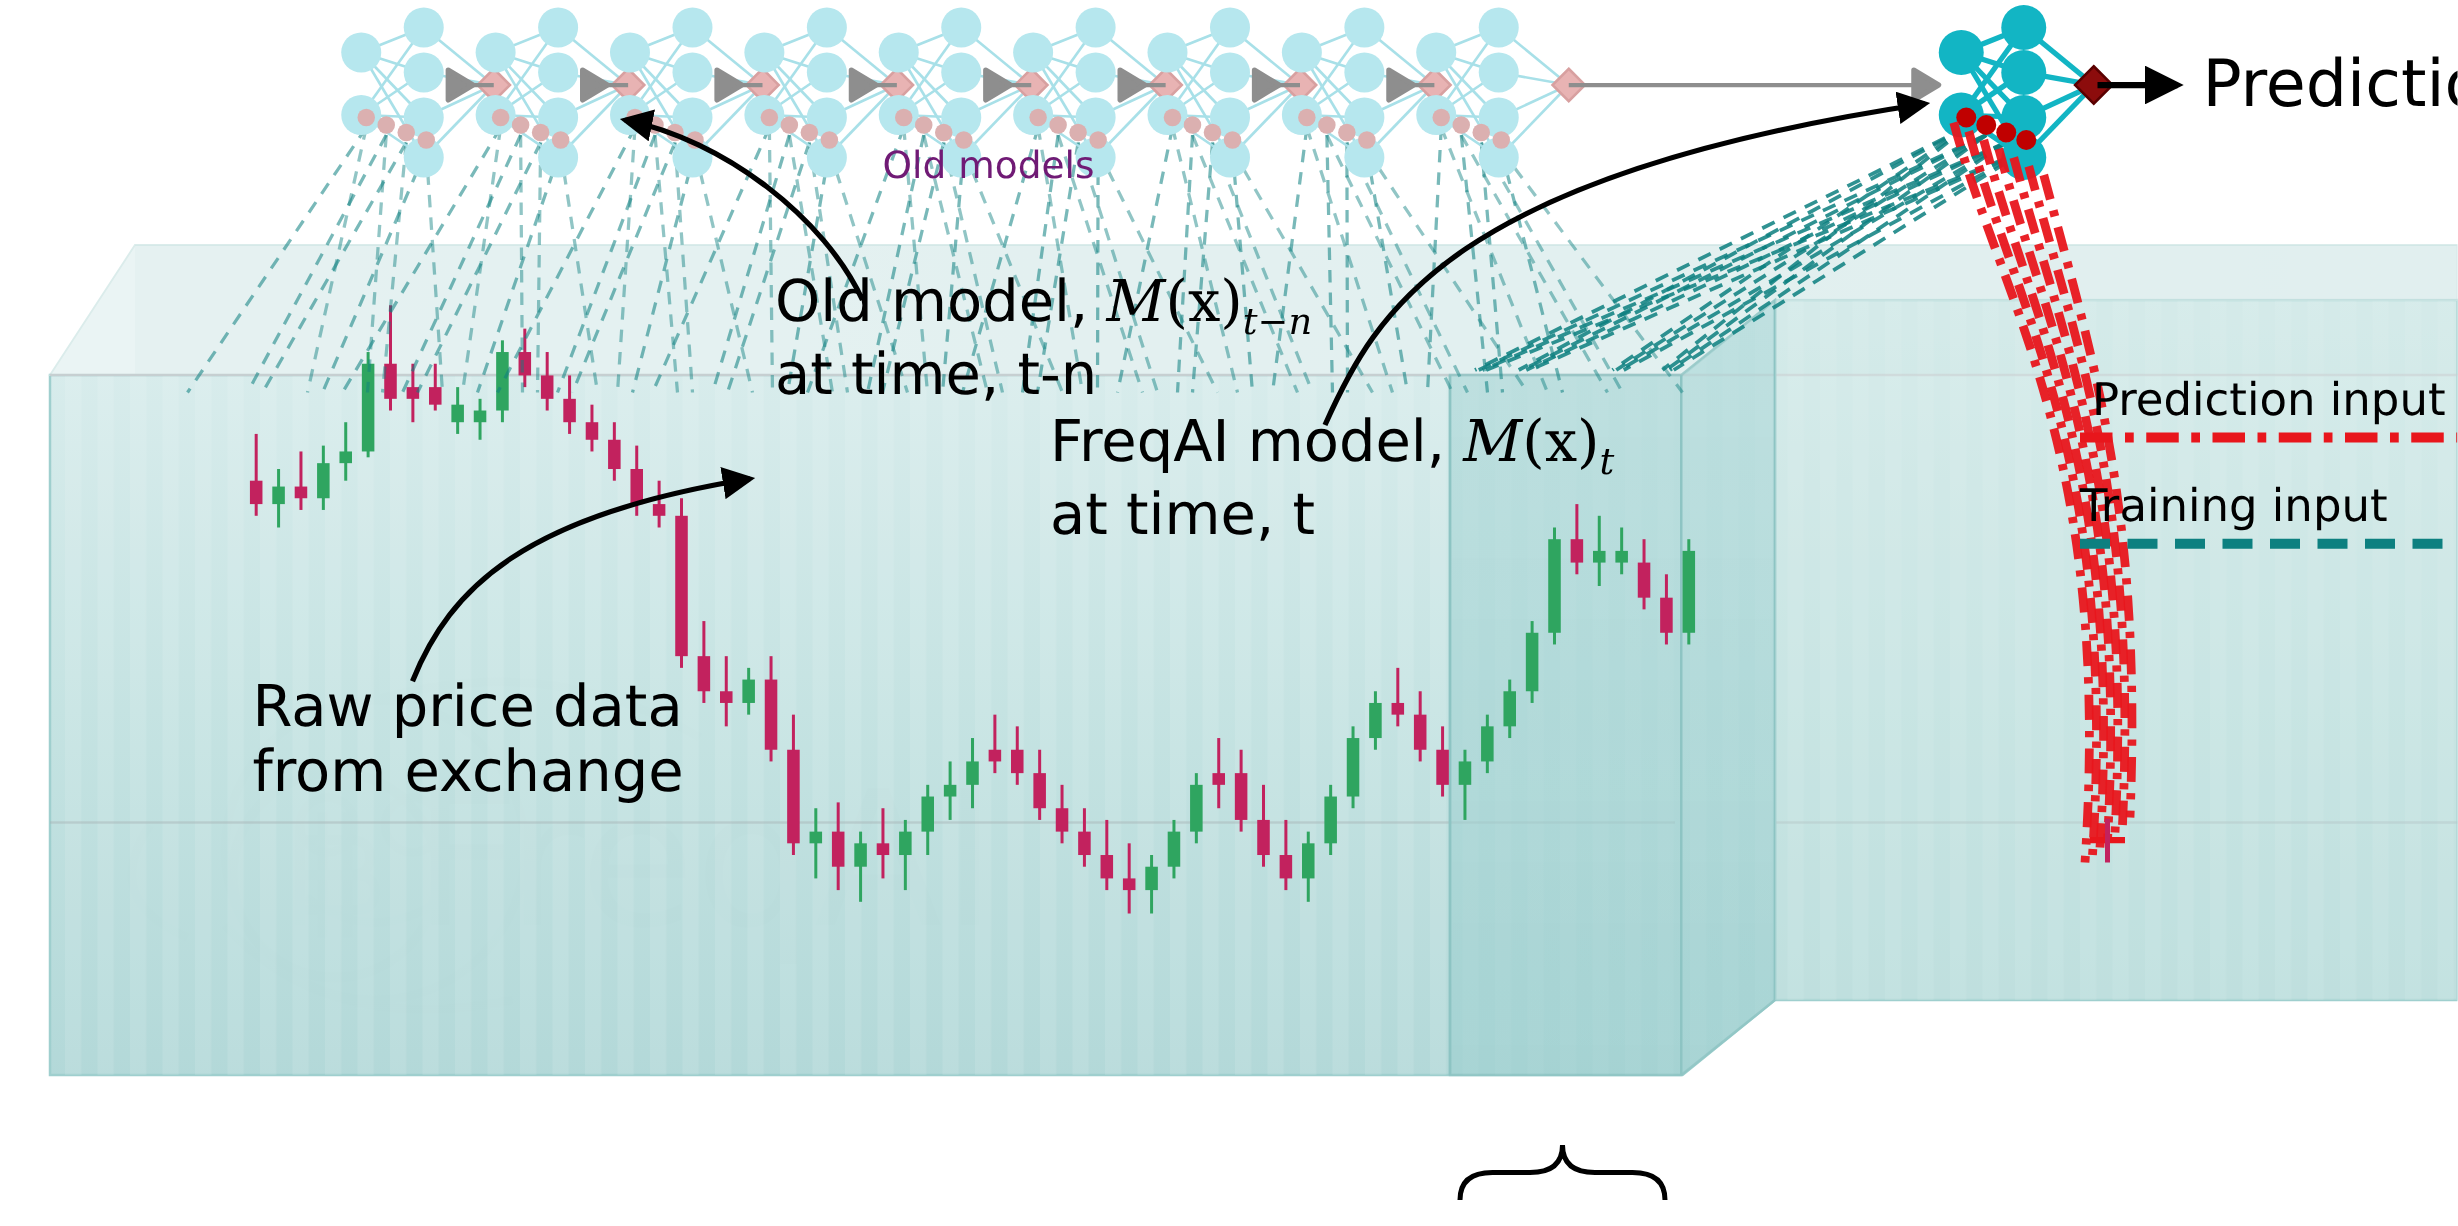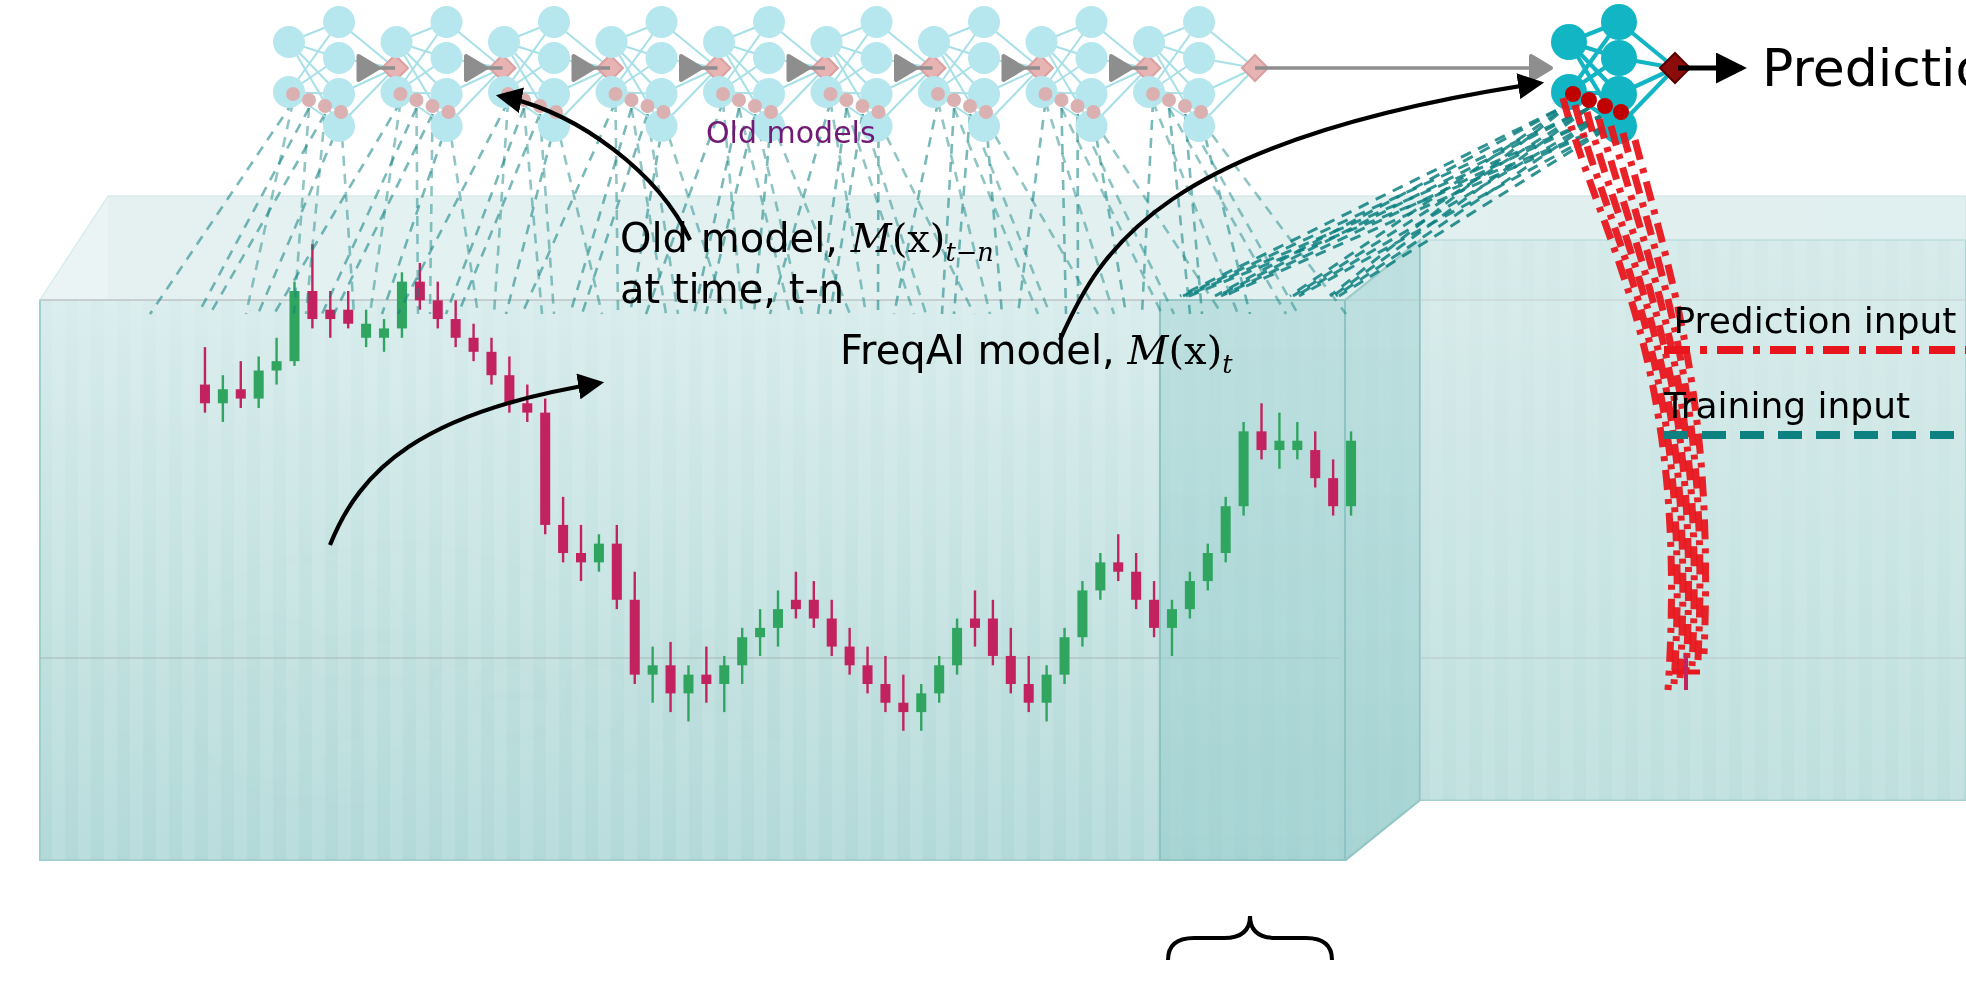--- a/index.html
+++ b/index.html
@@ -1,21 +1,21 @@
 <!DOCTYPE html>
 <html><head>
 <meta charset="utf-8">
 <style>
   html,body{margin:0;padding:0;background:#ffffff;}
   body{width:1966px;height:981px;position:relative;overflow:hidden;
        font-family:"DejaVu Sans","Liberation Sans",sans-serif;}
   #stage{position:absolute;inset:0;width:1966px;height:981px;}
   svg.layer{position:absolute;left:0;top:0;width:1966px;height:981px;overflow:visible;}
   .txt{position:absolute;color:#000;white-space:nowrap;}
-  .lbl-big{font-size:40px;line-height:1.12;}
+  .lbl-big{font-size:46px;line-height:1.12;}
   .lbl-pred{font-size:52px;}
   .lbl-old-models{font-size:30px;color:#701a75;}
   .lbl-legend{font-size:36px;}
   .lbl-ctw{font-size:39px;}
   .mathit{font-family:"DejaVu Serif","Liberation Serif",serif;font-style:italic;}
   .mathup{font-family:"DejaVu Serif","Liberation Serif",serif;font-style:normal;}
   .sub{font-size:0.64em;vertical-align:sub;}
 </style>
 </head>
 <body>
@@ -632,22 +632,27 @@
     <div>
       <span>Old model, </span><span class="mathit">M</span><span class="mathup">(x)</span><span class="mathit sub">t−n</span>
     </div>
     <div>at time, t-n</div>
   </div>
 
   <div class="txt lbl-big" style="left:840px;top:328px;">
     <div>
       <span>FreqAI model, </span><span class="mathit">M</span><span class="mathup">(x)</span><span class="mathit sub">t</span>
     </div>
+    <div>at time, t</div>
   </div>
 
+  <div class="txt lbl-big" style="left:202px;top:540px;">
+    <div>Raw price data</div>
+    <div>from exchange</div>
+  </div>
 
 
   <div style="position:absolute;left:1664px;top:300px;width:302px;">
     <div>
       <div class="txt lbl-legend" style="position:static;text-align:center;">Prediction input</div>
       <svg width="302" height="18">
         <line x1="0" y1="9" x2="302" y2="9" stroke="#e8161c" stroke-width="8" stroke-dasharray="26 10 7 10" stroke-linecap="butt"></line>
       </svg>
     </div>
     <div style="height:22px;"></div>

